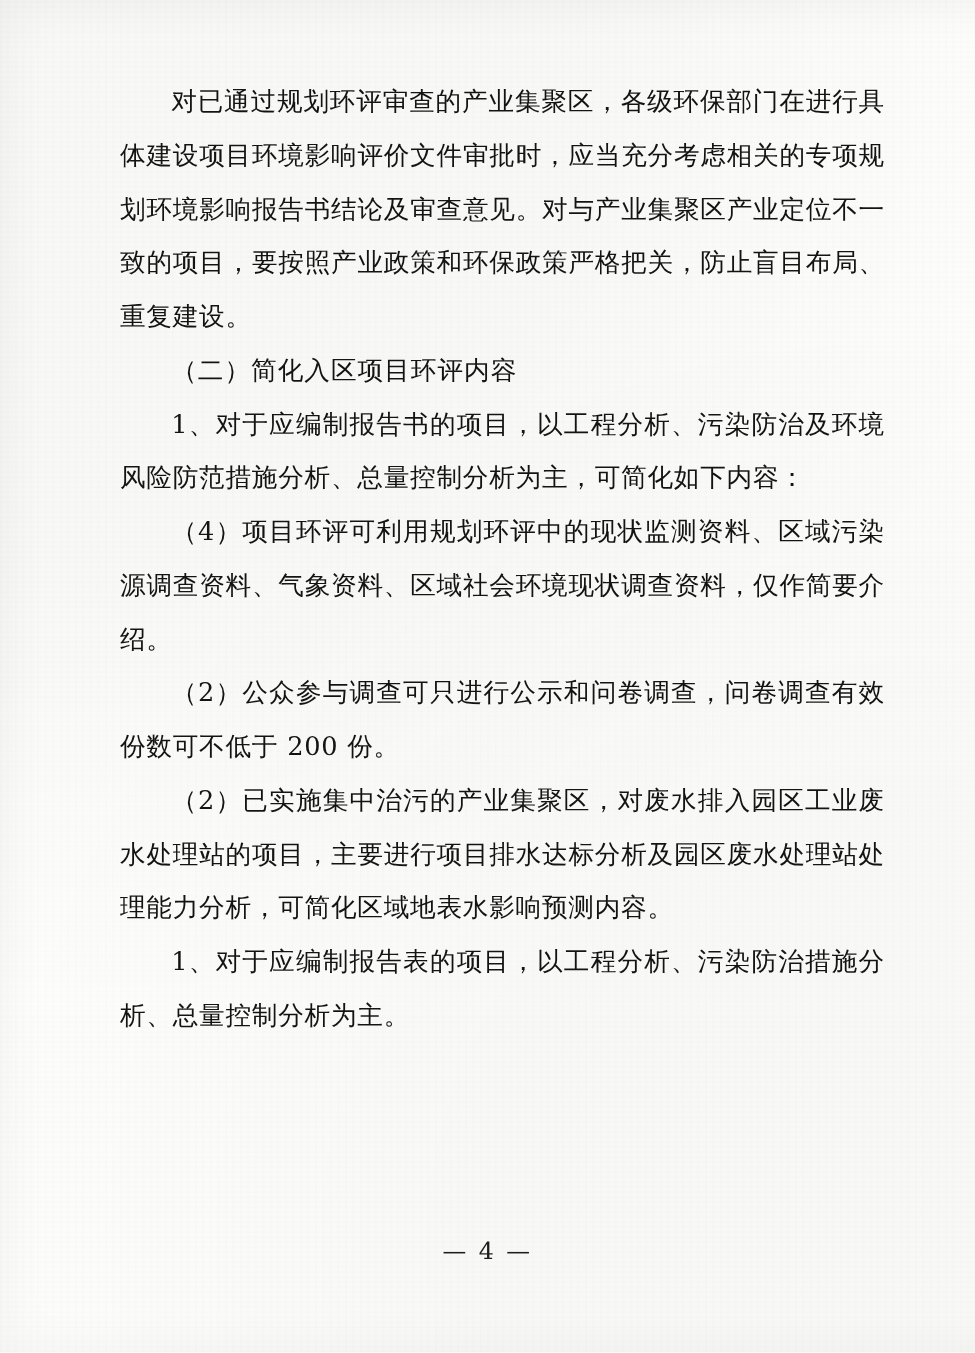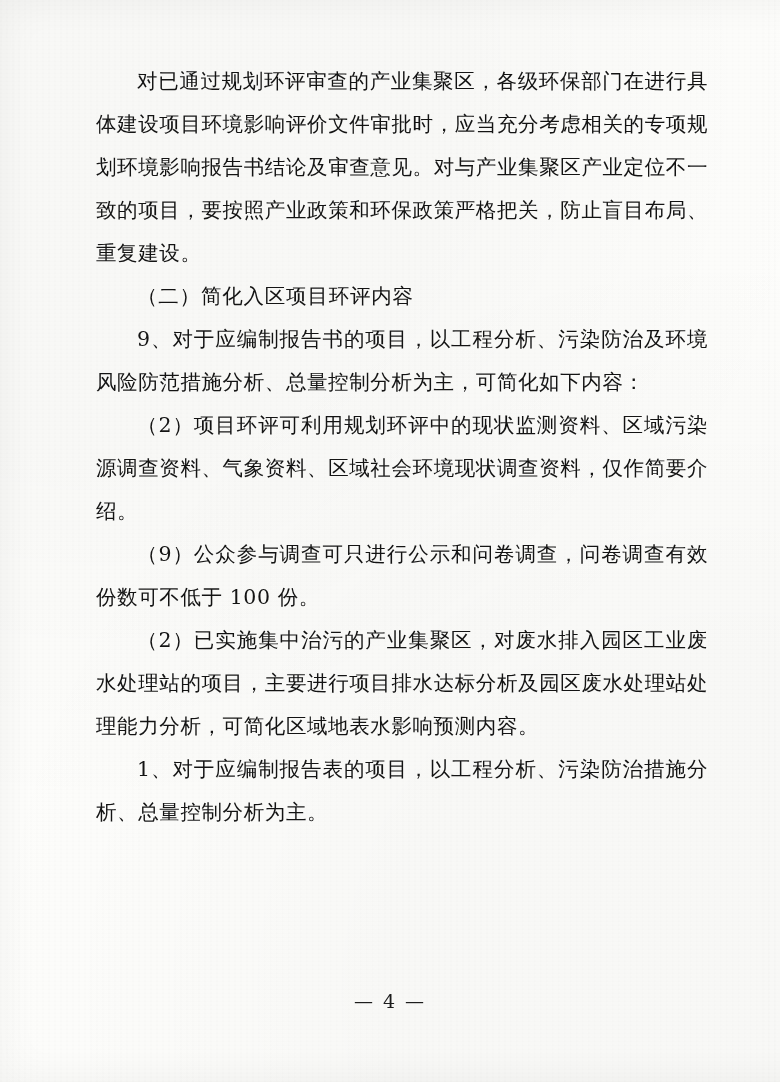--- a/index.html
+++ b/index.html
@@ -73,23 +73,23 @@
     box-shadow: inset 0 0 40px rgba(0,0,0,0.05);
   }
 </style>
 </head>
 <body>
 
 <div class="page">
   <div class="content">
     <p class="para">对已通过规划环评审查的产业集聚区，各级环保部门在进行具体建设项目环境影响评价文件审批时，应当充分考虑相关的专项规划环境影响报告书结论及审查意见。对与产业集聚区产业定位不一致的项目，要按照产业政策和环保政策严格把关，防止盲目布局、重复建设。</p>
     <p class="para heading">（二）简化入区项目环评内容</p>
-    <p class="para">9、对于应编制报告书的项目，以工程分析、污染防治及环境风险防范措施分析、总量控制分析为主，可简化如下内容：</p>
-    <p class="para">（2）项目环评可利用规划环评中的现状监测资料、区域污染源调查资料、气象资料、区域社会环境现状调查资料，仅作简要介绍。</p>
-    <p class="para">（9）公众参与调查可只进行公示和问卷调查，问卷调查有效份数可不低于 100 份。</p>
+    <p class="para">1、对于应编制报告书的项目，以工程分析、污染防治及环境风险防范措施分析、总量控制分析为主，可简化如下内容：</p>
+    <p class="para">（4）项目环评可利用规划环评中的现状监测资料、区域污染源调查资料、气象资料、区域社会环境现状调查资料，仅作简要介绍。</p>
+    <p class="para">（2）公众参与调查可只进行公示和问卷调查，问卷调查有效份数可不低于 200 份。</p>
     <p class="para">（2）已实施集中治污的产业集聚区，对废水排入园区工业废水处理站的项目，主要进行项目排水达标分析及园区废水处理站处理能力分析，可简化区域地表水影响预测内容。</p>
     <p class="para">1、对于应编制报告表的项目，以工程分析、污染防治措施分析、总量控制分析为主。</p>
   </div>
 
   <div class="footer">— 4 —</div>
 
   <div class="grain"></div>
   <div class="edge-shade"></div>
 </div>
 

